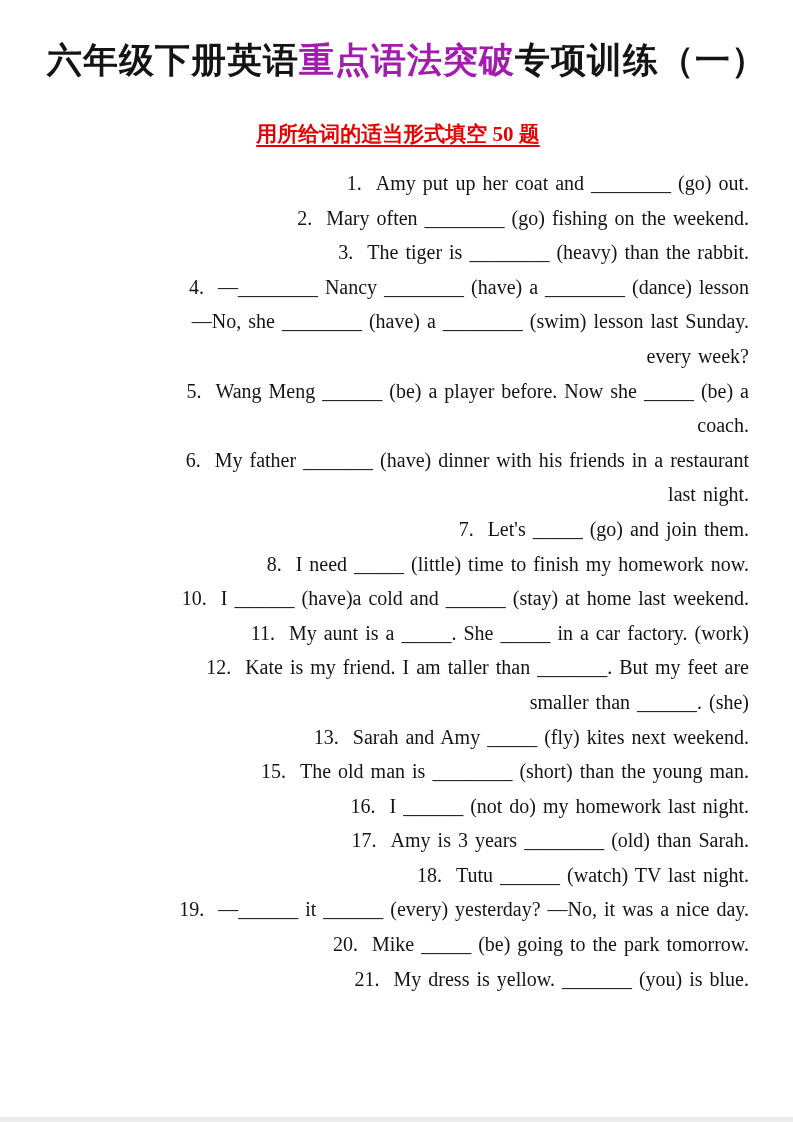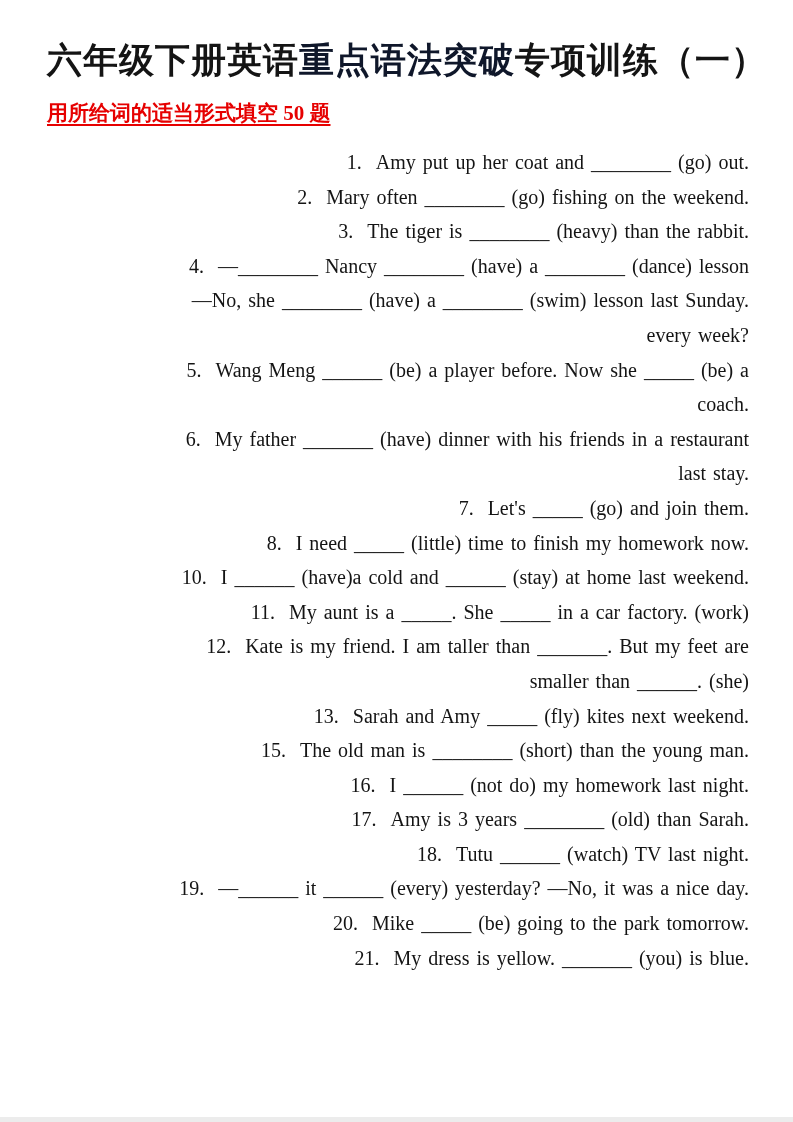--- a/index.html
+++ b/index.html
@@ -24,21 +24,22 @@
   .title {
     margin: 0;
     text-align: center;
     font-size: 35px;
     line-height: 46px;
     font-weight: bold;
     letter-spacing: 1px;
     white-space: nowrap;
   }
   .subtitle {
-    margin-top: 16px;
+    margin-top: 37px;
+    text-align: center;
     font-size: 21px;
     line-height: 26px;
     font-weight: bold;
     text-decoration: underline;
     text-underline-offset: 4px;
     text-decoration-thickness: 1.5px;
   }
   .questions {
     margin-top: 19px;
     font-size: 20px;
@@ -60,35 +61,35 @@
     bottom: 0;
     width: 100%;
     height: 5px;
     background: #ececec;
   }
 </style>
 </head>
 <body style="background: rgb(255, 255, 255); color: rgb(20, 20, 20);">
 
 <div class="page">
-  <h1 class="title"><span>六年级下册英语</span><span class="red-text" style="color: #0f172a; text-decoration-color: rgb(230, 0, 0); font-family: Liberation Serif, serif;">重点语法突破</span><span>专项训练（一）</span></h1>
+  <h1 class="title"><span>六年级下册英语</span><span class="red-text" style="color: #a21caf; text-decoration-color: rgb(230, 0, 0); font-family: Liberation Serif, serif;">重点语法突破</span><span>专项训练（一）</span></h1>
 
   <div class="subtitle red-text" style="color: rgb(230, 0, 0); text-decoration-color: rgb(230, 0, 0);">用所给词的适当形式填空 50 题</div>
 
   <div class="questions" id="questions">
       <div class="qline"><span class="qnum">1.</span><span>Amy put up her coat and ________ (go) out.</span></div>
       <div class="qline"><span class="qnum">2.</span><span>Mary often ________ (go) fishing on the weekend.</span></div>
       <div class="qline"><span class="qnum">3.</span><span>The tiger is ________ (heavy) than the rabbit.</span></div>
       <div class="qline"><span class="qnum">4.</span><span>—________ Nancy ________ (have) a ________ (dance) lesson</span></div>
       <div class="qline"><span>—No, she ________ (have) a ________ (swim) lesson last Sunday.</span></div>
       <div class="qline"><span>every week?</span></div>
       <div class="qline"><span class="qnum">5.</span><span>Wang Meng ______ (be) a player before. Now she _____ (be) a</span></div>
       <div class="qline"><span>coach.</span></div>
       <div class="qline"><span class="qnum">6.</span><span>My father _______ (have) dinner with his friends in a restaurant</span></div>
-      <div class="qline"><span>last stay.</span></div>
+      <div class="qline"><span>last night.</span></div>
       <div class="qline"><span class="qnum">7.</span><span>Let's _____ (go) and join them.</span></div>
       <div class="qline"><span class="qnum">8.</span><span>I need _____ (little) time to finish my homework now.</span></div>
       <div class="qline"><span class="qnum">10.</span><span>I ______ (have)a cold and ______ (stay) at home last weekend.</span></div>
       <div class="qline"><span class="qnum">11.</span><span>My aunt is a _____. She _____ in a car factory. (work)</span></div>
       <div class="qline"><span class="qnum">12.</span><span>Kate is my friend. I am taller than _______. But my feet are</span></div>
       <div class="qline"><span>smaller than ______. (she)</span></div>
       <div class="qline"><span class="qnum">13.</span><span>Sarah and Amy _____ (fly) kites next weekend.</span></div>
       <div class="qline"><span class="qnum">15.</span><span>The old man is ________ (short) than the young man.</span></div>
       <div class="qline"><span class="qnum">16.</span><span>I ______ (not do) my homework last night.</span></div>
       <div class="qline"><span class="qnum">17.</span><span>Amy is 3 years ________ (old) than Sarah.</span></div>

